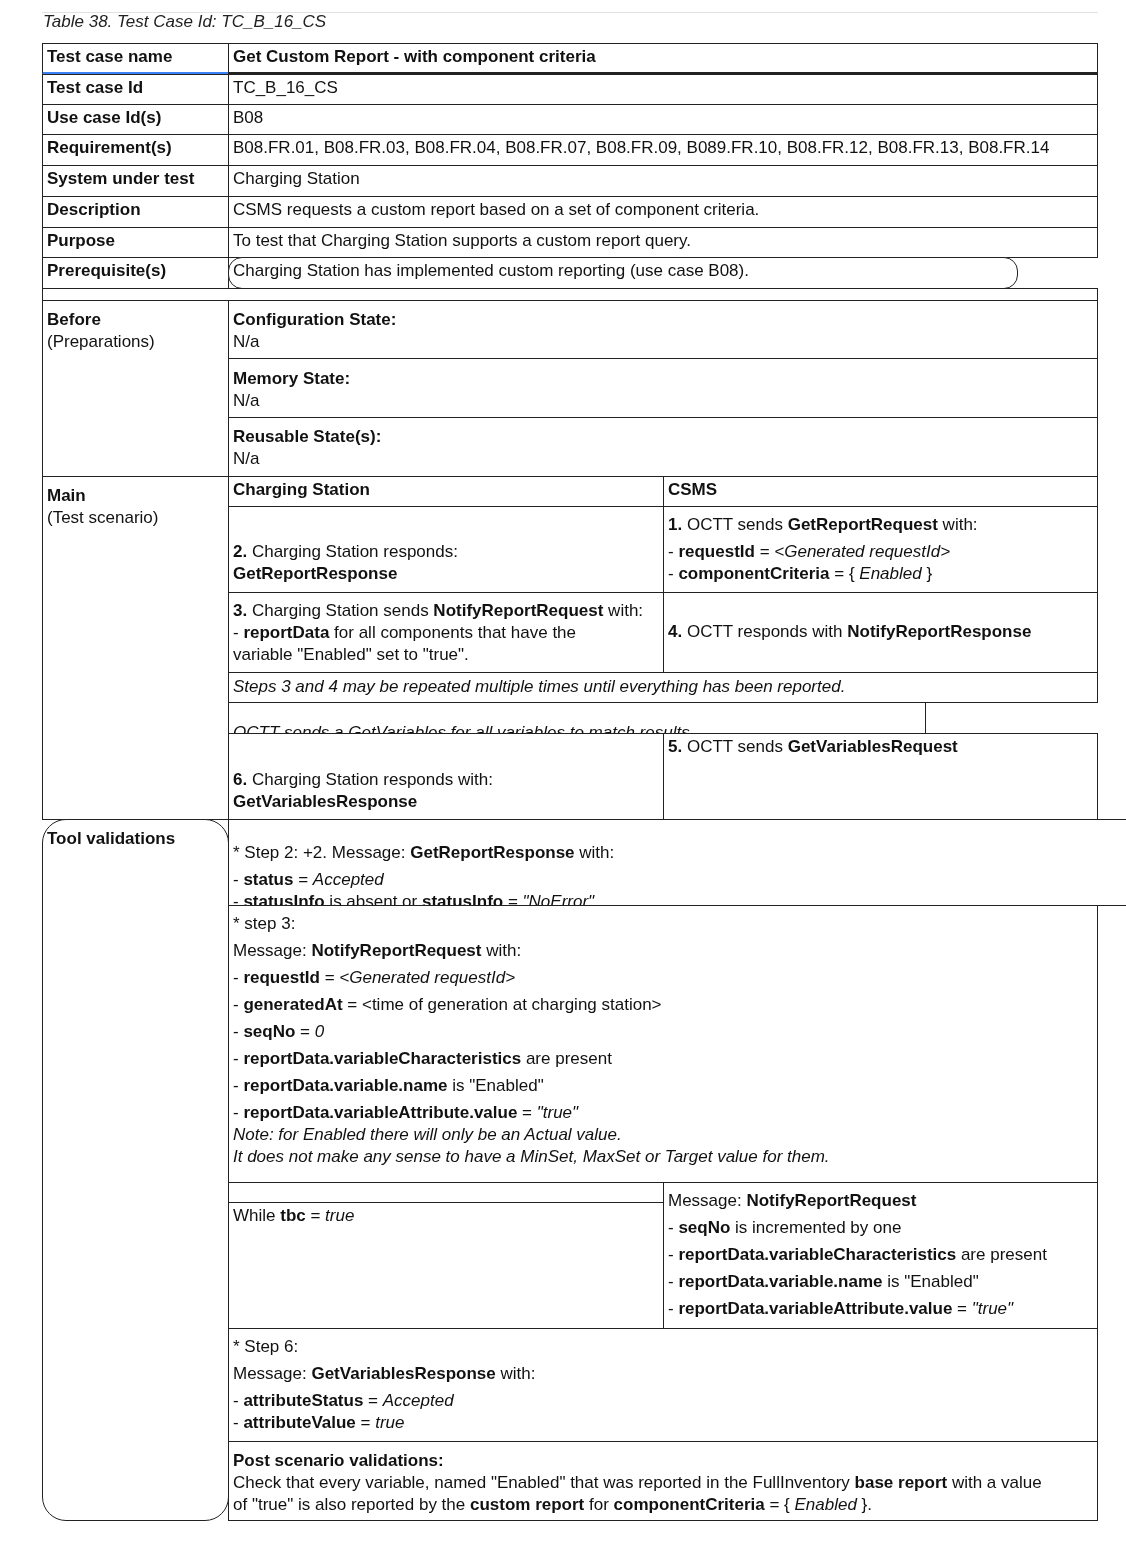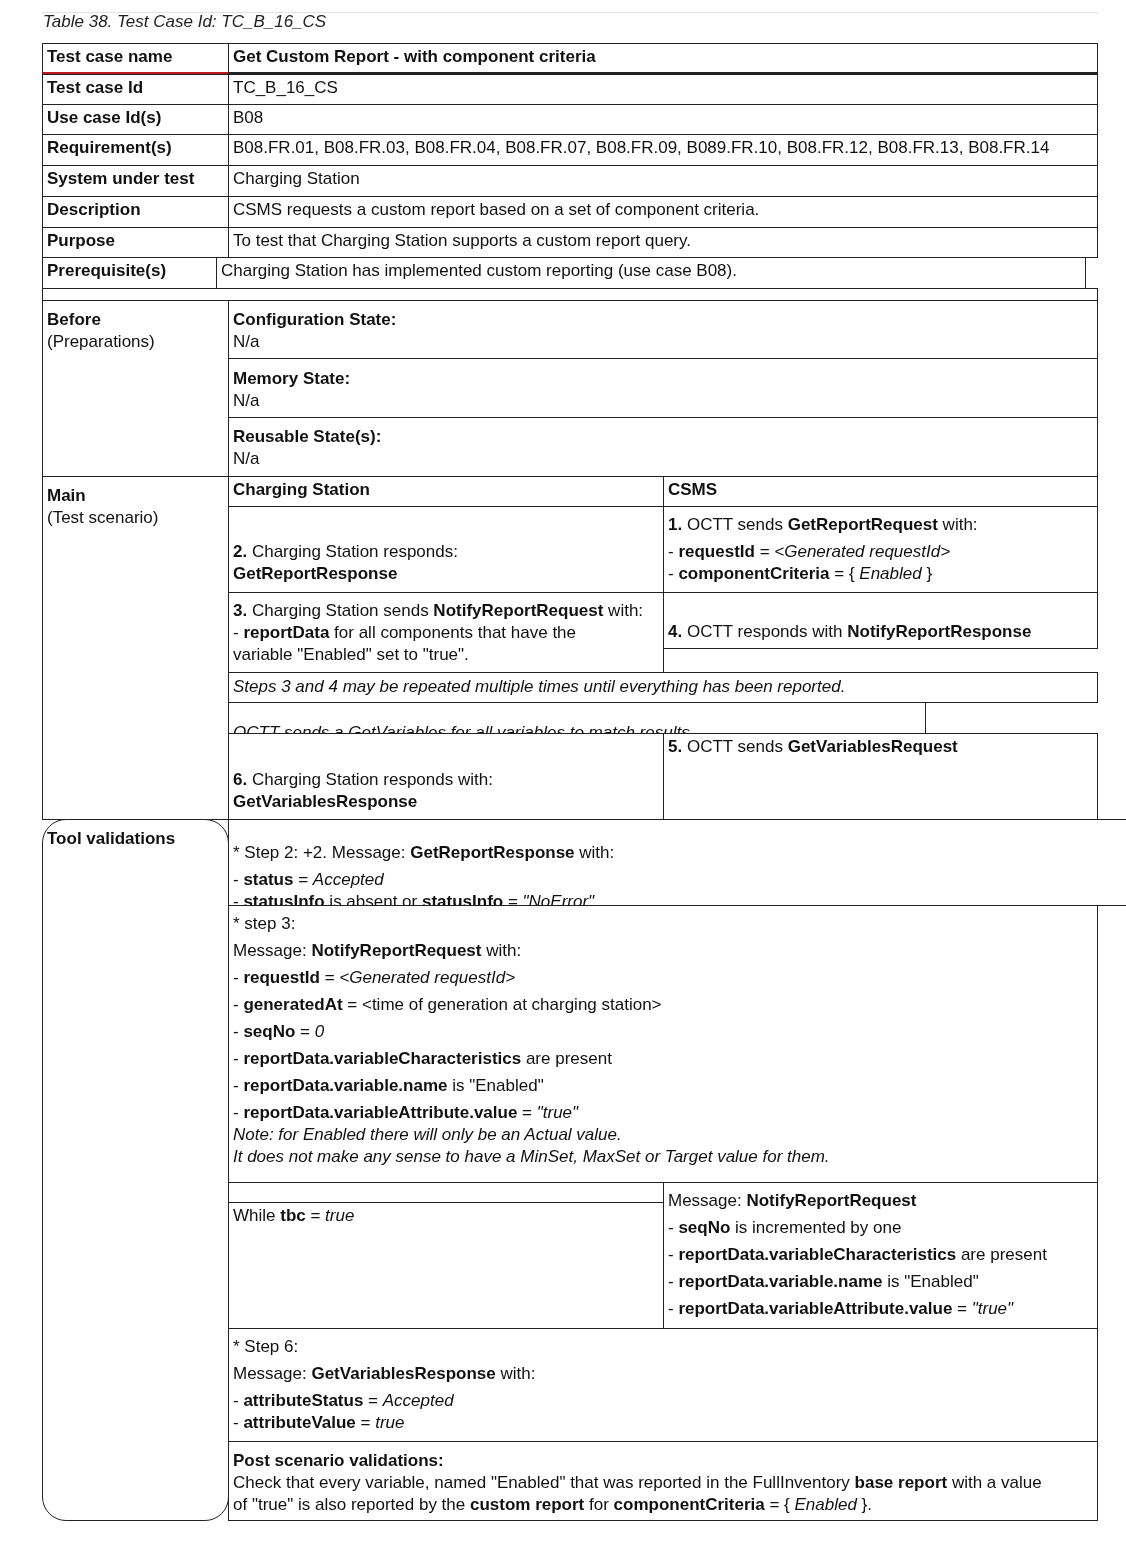--- a/index.html
+++ b/index.html
@@ -12,21 +12,21 @@
   .i { font-style: italic; }
   .line { display: block; }
   .gap { margin-top: 5px; }
 </style>
 </head>
 <body>
 
 <div class="topline"></div>
 <div class="caption">Table 38. Test Case Id: TC_B_16_CS</div>
 
-<div class="cell b" style="left:42px;top:43px;width:187px;height:32px;border-bottom:3px solid #b91c1c;">Test case name</div>
+<div class="cell b" style="left:42px;top:43px;width:187px;height:32px;border-bottom:3px solid #3b82f6;">Test case name</div>
 <div class="cell b" style="left:228px;top:43px;width:870px;height:32px;border-bottom:3px solid #222;">Get Custom Report - with component criteria</div>
 
 <div class="cell b" style="left:42px;top:74px;width:187px;height:31px;">Test case Id</div>
 <div class="cell" style="left:228px;top:74px;width:870px;height:31px;">TC_B_16_CS</div>
 
 <div class="cell b" style="left:42px;top:104px;width:187px;height:31px;">Use case Id(s)</div>
 <div class="cell" style="left:228px;top:104px;width:870px;height:31px;">B08</div>
 
 <div class="cell b" style="left:42px;top:134px;width:187px;height:32px;">Requirement(s)</div>
 <div class="cell" style="left:228px;top:134px;width:870px;height:32px;">B08.FR.01, B08.FR.03, B08.FR.04, B08.FR.07, B08.FR.09, B089.FR.10, B08.FR.12, B08.FR.13, B08.FR.14</div>
@@ -34,21 +34,21 @@
 <div class="cell b" style="left:42px;top:165px;width:187px;height:32px;">System under test</div>
 <div class="cell" style="left:228px;top:165px;width:870px;height:32px;">Charging Station</div>
 
 <div class="cell b" style="left:42px;top:196px;width:187px;height:32px;">Description</div>
 <div class="cell" style="left:228px;top:196px;width:870px;height:32px;">CSMS requests a custom report based on a set of component criteria.</div>
 
 <div class="cell b" style="left:42px;top:227px;width:187px;height:31px;">Purpose</div>
 <div class="cell" style="left:228px;top:227px;width:870px;height:31px;">To test that Charging Station supports a custom report query.</div>
 
 <div class="cell b" style="left:42px;top:257px;width:187px;height:32px;">Prerequisite(s)</div>
-<div class="cell" style="left:216px;top:257px;width:870px;height:32px;">Charging Station has implemented custom reporting (use case B08).</div>
+<div class="cell" style="left:228px;top:257px;width:790px;height:32px;border-radius:14px;">Charging Station has implemented custom reporting (use case B08).</div>
 
 <div class="cell" style="left:42px;top:288px;width:1056px;height:13px;"></div>
 
 <div class="cell" style="left:42px;top:300px;width:187px;height:177px;padding-top:8px;">
   <span class="line b">Before</span>
   <span class="line">(Preparations)</span>
 </div>
 <div class="cell" style="left:228px;top:300px;width:870px;height:59px;padding-top:8px;">
   <span class="line b">Configuration State:</span>
   <span class="line">N/a</span>
@@ -77,21 +77,21 @@
   <span class="line"><span class="b">1.</span><span> OCTT sends </span><span class="b">GetReportRequest</span><span> with:</span></span>
   <span class="line gap"><span>- </span><span class="b">requestId</span><span> = </span><span class="i">&lt;Generated requestId&gt;</span></span>
   <span class="line"><span>- </span><span class="b">componentCriteria</span><span> = { </span><span class="i">Enabled</span><span> }</span></span>
 </div>
 
 <div class="cell" style="left:228px;top:592px;width:436px;height:81px;padding-top:7px;">
   <span class="line"><span class="b">3.</span><span> Charging Station sends </span><span class="b">NotifyReportRequest</span><span> with:</span></span>
   <span class="line"><span>- </span><span class="b">reportData</span><span> for all components that have the</span></span>
   <span class="line">variable "Enabled" set to "true".</span>
 </div>
-<div class="cell" style="left:663px;top:592px;width:435px;height:57px;padding-top:28px;">
+<div class="cell" style="left:663px;top:592px;width:435px;height:81px;padding-top:28px;">
   <span class="line"><span class="b">4.</span><span> OCTT responds with </span><span class="b">NotifyReportResponse</span></span>
 </div>
 
 <div class="cell i" style="left:228px;top:672px;width:870px;height:31px;padding-top:3px;">Steps 3 and 4 may be repeated multiple times until everything has been reported.</div>
 <div class="cell i" style="left:228px;top:702px;width:698px;height:32px;padding-top:19px;">OCTT sends a GetVariables for all variables to match results.</div>
 
 <div class="cell" style="left:228px;top:733px;width:436px;height:87px;padding-top:35px;">
   <span class="line"><span class="b">6.</span><span> Charging Station responds with:</span></span>
   <span class="line b">GetVariablesResponse</span>
 </div>

